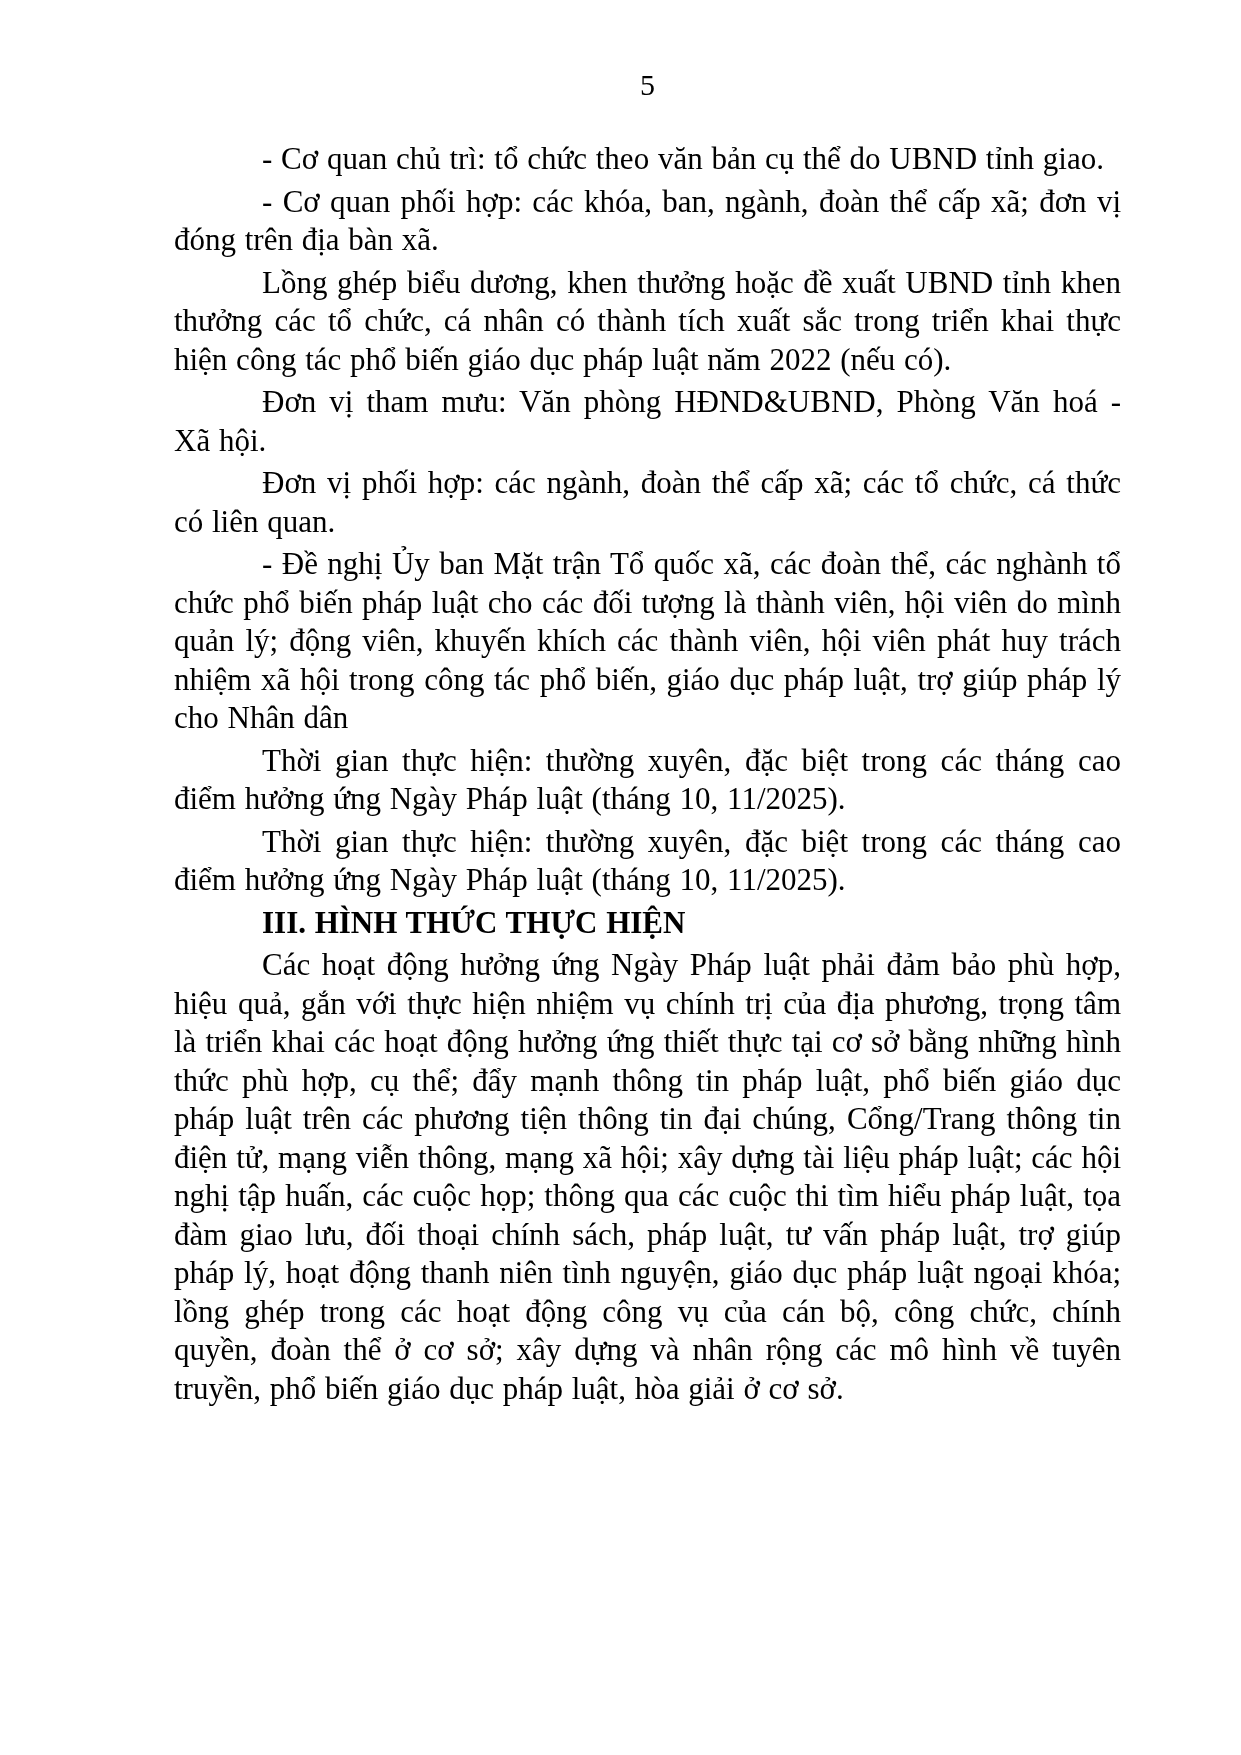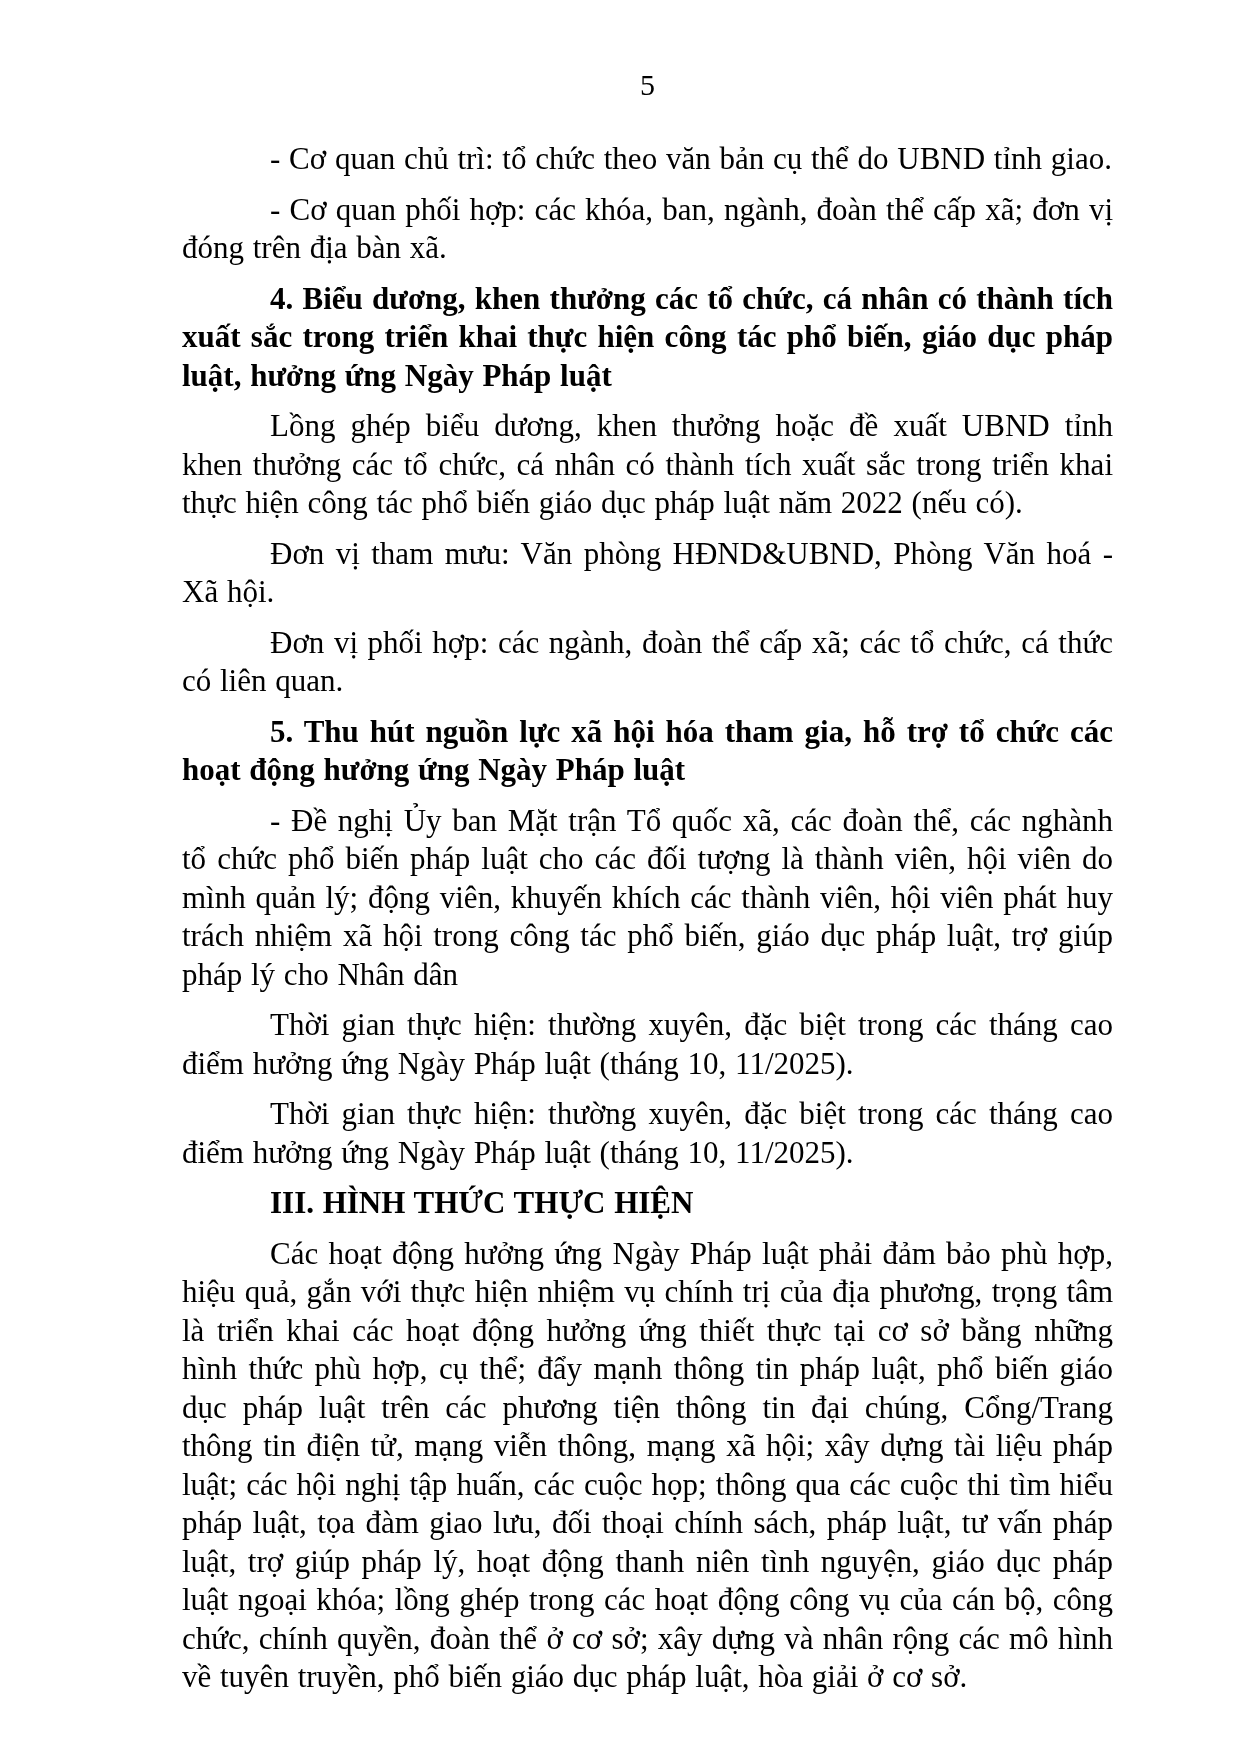--- a/index.html
+++ b/index.html
@@ -22,21 +22,21 @@
     box-sizing: border-box;
     padding: 66px 116px 0 170px; 
   }
   .page-number {
     text-align: center;
     font-size: 30px;
     line-height: 38px;
     margin: 0 0 36px 0;
   }
   p.doc-par {
-    margin: 12px;
+    margin: 4px;
     font-size: 31px;
     line-height: 38.5px;
     text-align: justify;
     text-indent: 88px;
     word-spacing: 1px;
   }
   p.doc-par.bold {
     font-weight: bold;
   }
 </style>
@@ -46,30 +46,28 @@
 <div class="page">
   <div class="content">
 
     <div class="page-number">5</div>
 
     <p class="doc-par">- Cơ quan chủ trì: tổ chức theo văn bản cụ thể do UBND tỉnh giao.</p>
 
     <p class="doc-par">- Cơ quan phối hợp: các khóa, ban, ngành, đoàn thể cấp xã; đơn vị đóng trên địa bàn xã.</p>
 
 
-    <p class="doc-par bold">4. Biểu dương, khen thưởng các tổ chức, cá nhân có thành tích xuất sắc trong triển khai thực hiện công tác phổ biến, giáo dục pháp luật, hưởng ứng Ngày Pháp luật</p>
 
     <p class="doc-par">Lồng ghép biểu dương, khen thưởng hoặc đề xuất UBND tỉnh khen thưởng các tổ chức, cá nhân có thành tích xuất sắc trong triển khai thực hiện công tác phổ biến giáo dục pháp luật năm 2022 (nếu có).</p>
 
     <p class="doc-par">Đơn vị tham mưu: Văn phòng HĐND&amp;UBND, Phòng Văn hoá - Xã hội.</p>
 
     <p class="doc-par">Đơn vị phối hợp: các ngành, đoàn thể cấp xã; các tổ chức, cá thức có liên quan.</p>
 
 
-    <p class="doc-par bold">5. Thu hút nguồn lực xã hội hóa tham gia, hỗ trợ tổ chức các hoạt động hưởng ứng Ngày Pháp luật</p>
 
     <p class="doc-par">- Đề nghị Ủy ban Mặt trận Tổ quốc xã, các đoàn thể, các nghành tổ chức phổ biến pháp luật cho các đối tượng là thành viên, hội viên do mình quản lý; động viên, khuyến khích các thành viên, hội viên phát huy trách nhiệm xã hội trong công tác phổ biến, giáo dục pháp luật, trợ giúp pháp lý cho Nhân dân</p>
 
     <p class="doc-par">Thời gian thực hiện: thường xuyên, đặc biệt trong các tháng cao điểm hưởng ứng Ngày Pháp luật (tháng 10, 11/2025).</p>
 
 
     <p class="doc-par">Thời gian thực hiện: thường xuyên, đặc biệt trong các tháng cao điểm hưởng ứng Ngày Pháp luật (tháng 10, 11/2025).</p>
 
     <p class="doc-par bold">III. HÌNH THỨC THỰC HIỆN</p>
 

